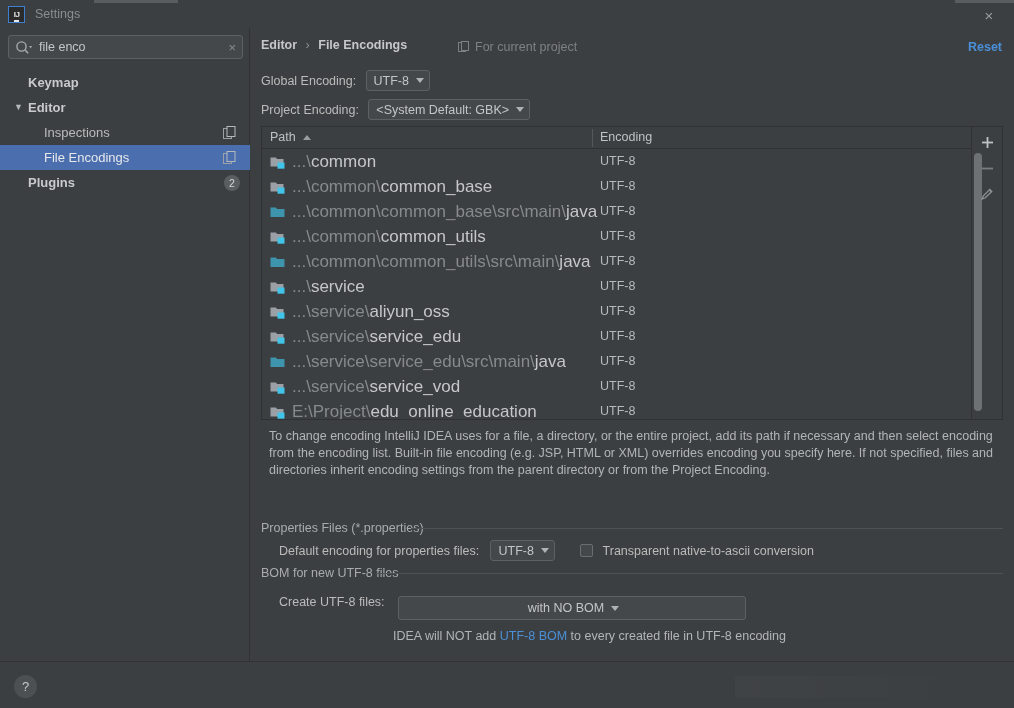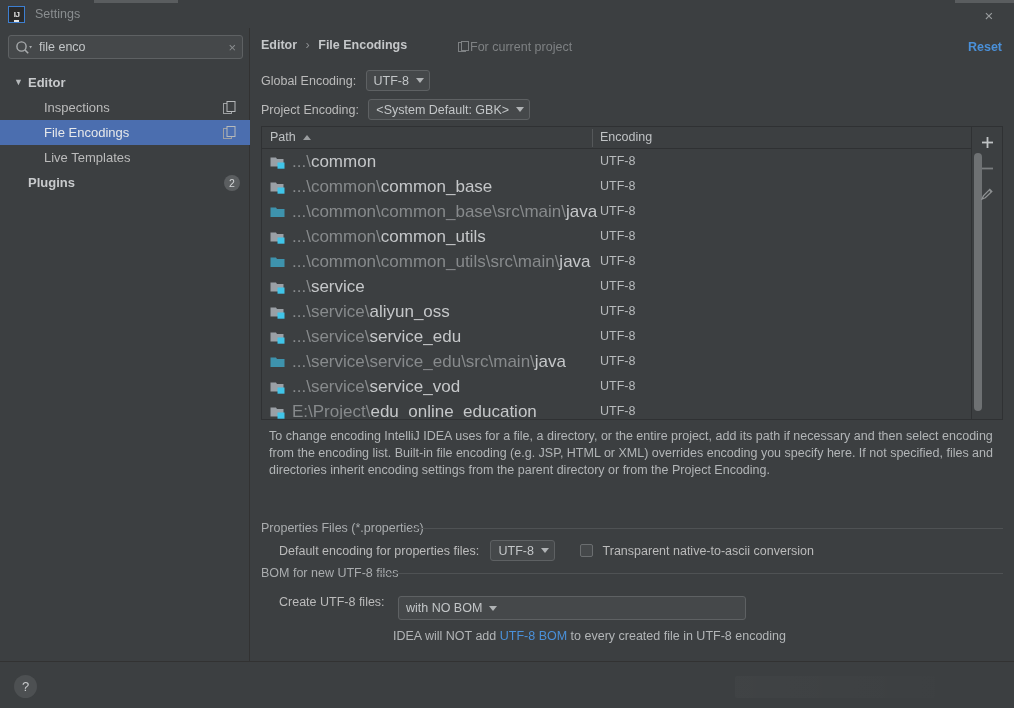--- a/index.html
+++ b/index.html
@@ -113,21 +113,21 @@
     background: #3c3f41;
   }
   .breadcrumb {
     position: absolute; left: 10px; top: 10px;
     font-size: 12.5px; font-weight: bold; color: #c5c7c9;
   }
   .breadcrumb .sep { font-weight: normal; color: #8d9092; margin: 0 5px; }
   .for-project {
     position: absolute; left: 207px; top: 12px;
     font-size: 12.5px; color: #7e8183;
-    display: flex; align-items: center; 
+    display: flex; align-items: center; gap: 5px;
   }
   .reset-link {
     position: absolute; right: 12px; top: 12px;
     font-size: 12.5px; color: #4a90d9; font-weight: bold;
     cursor: pointer;
     margin-left: 35px;
   }
 
   .form-row { position: absolute; left: 10px; }
   .form-label { font-size: 12.5px; color: #bbbbbb; }
@@ -139,21 +139,21 @@
     font-size: 12.5px; color: #c3c6c8; cursor: pointer;
     white-space: nowrap;
   }
   .combo .caret {
     margin-left: 7px; width: 0; height: 0;
     border-left: 4px solid transparent; border-right: 4px solid transparent;
     border-top: 5px solid #b0b3b5;
   }
   .combo.wide {
     width: 348px; height: 24px;
-    justify-content: flex-start; padding-right: 4px;
+    justify-content: center; padding-right: 4px;
   }
 
   
   .table-area {
     position: absolute; left: 10px; top: 98px;
     width: 742px; height: 294px;
     border: 1px solid #2f3133;
     background: #3c3f41;
   }
   .table-head {
@@ -279,39 +279,39 @@
         <circle cx="6.5" cy="6.5" r="4.6" fill="none" stroke="#a8abad" stroke-width="1.4"></circle>
         <line x1="10" y1="10" x2="13.2" y2="13.2" stroke="#a8abad" stroke-width="1.6"></line>
         <path d="M14.2 6 L17 6 L15.6 8.4 Z" fill="#a8abad"></path>
       </svg>
       <div class="search-input-text">file enco</div>
       <div class="search-clear">×</div>
     </div>
 
     <div class="tree">
         <div class="tree-item bold">
+          <span class="lbl" style="left: 28px;">Keymap</span>
+        </div>
+        <div class="tree-item bold">
           <span class="tw">▼</span>
           <span class="lbl" style="left: 28px;">Editor</span>
         </div>
         <div class="tree-item">
           <span class="lbl" style="left: 44px;">Inspections</span>
           <svg class="copy-icon" viewBox="0 0 13 13">
             <rect x="0.5" y="2.5" width="8" height="10" fill="none" stroke="#9ea1a3"></rect>
             <rect x="4" y="0.5" width="8" height="10" fill="#3c3f41" stroke="#b6b9bb"></rect>
           </svg>
         </div>
         <div class="tree-item selected">
           <span class="lbl" style="left: 44px;">File Encodings</span>
           <svg class="copy-icon" viewBox="0 0 13 13">
             <rect x="0.5" y="2.5" width="8" height="10" fill="none" stroke="#9ea1a3"></rect>
             <rect x="4" y="0.5" width="8" height="10" fill="#4b6eaf" stroke="#b6b9bb"></rect>
           </svg>
-        </div>
-        <div class="tree-item">
-          <span class="lbl" style="left: 44px;">Live Templates</span>
         </div>
         <div class="tree-item bold">
           <span class="lbl" style="left: 28px;">Plugins</span>
           <span class="badge-count">2</span>
         </div>
       </div>
   </div>
 
   <div class="content">
 

